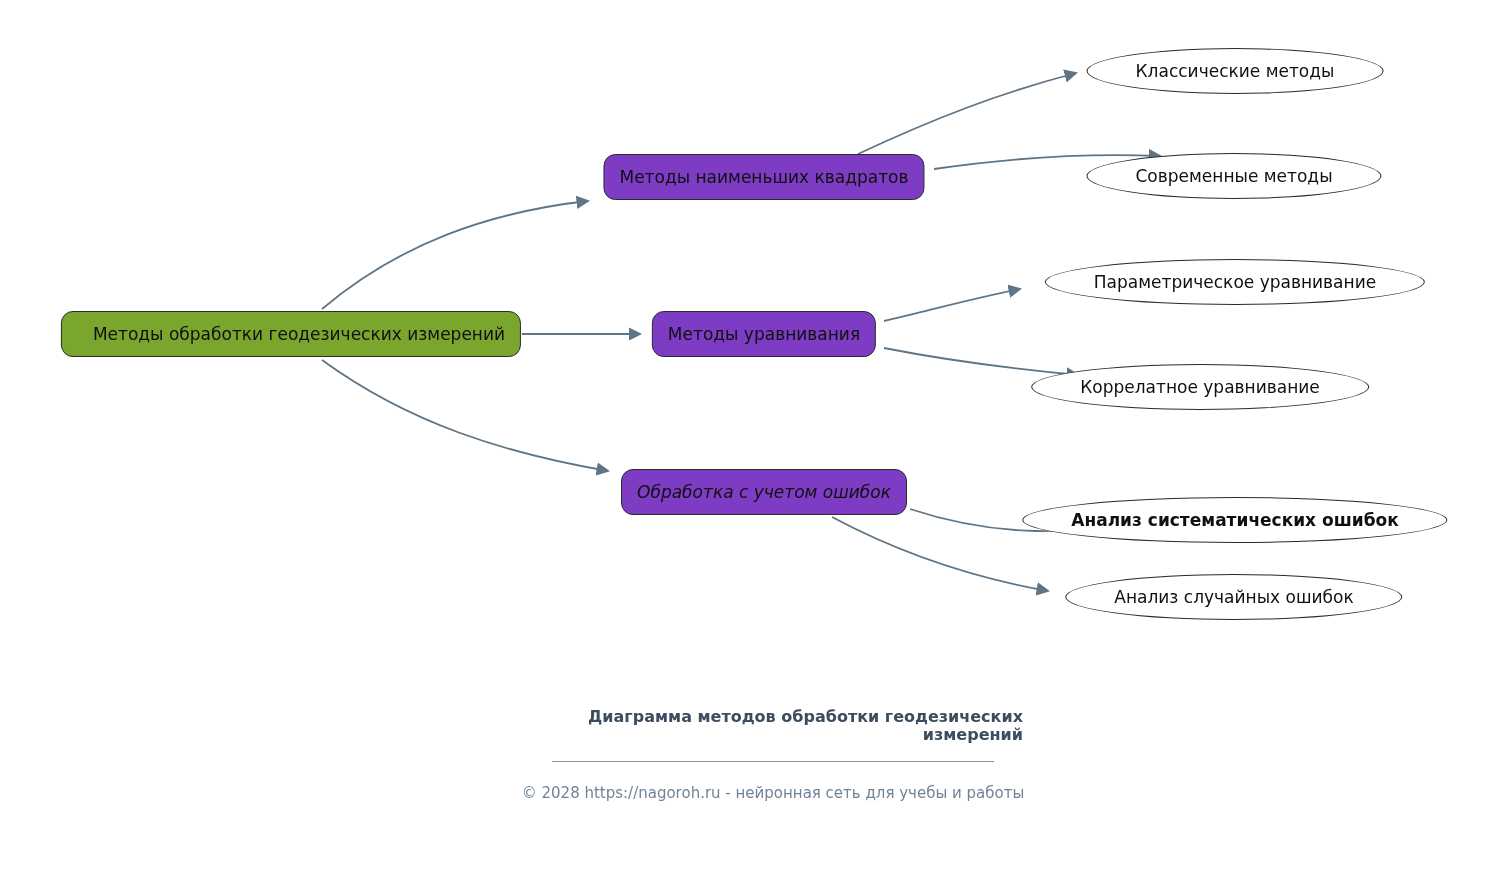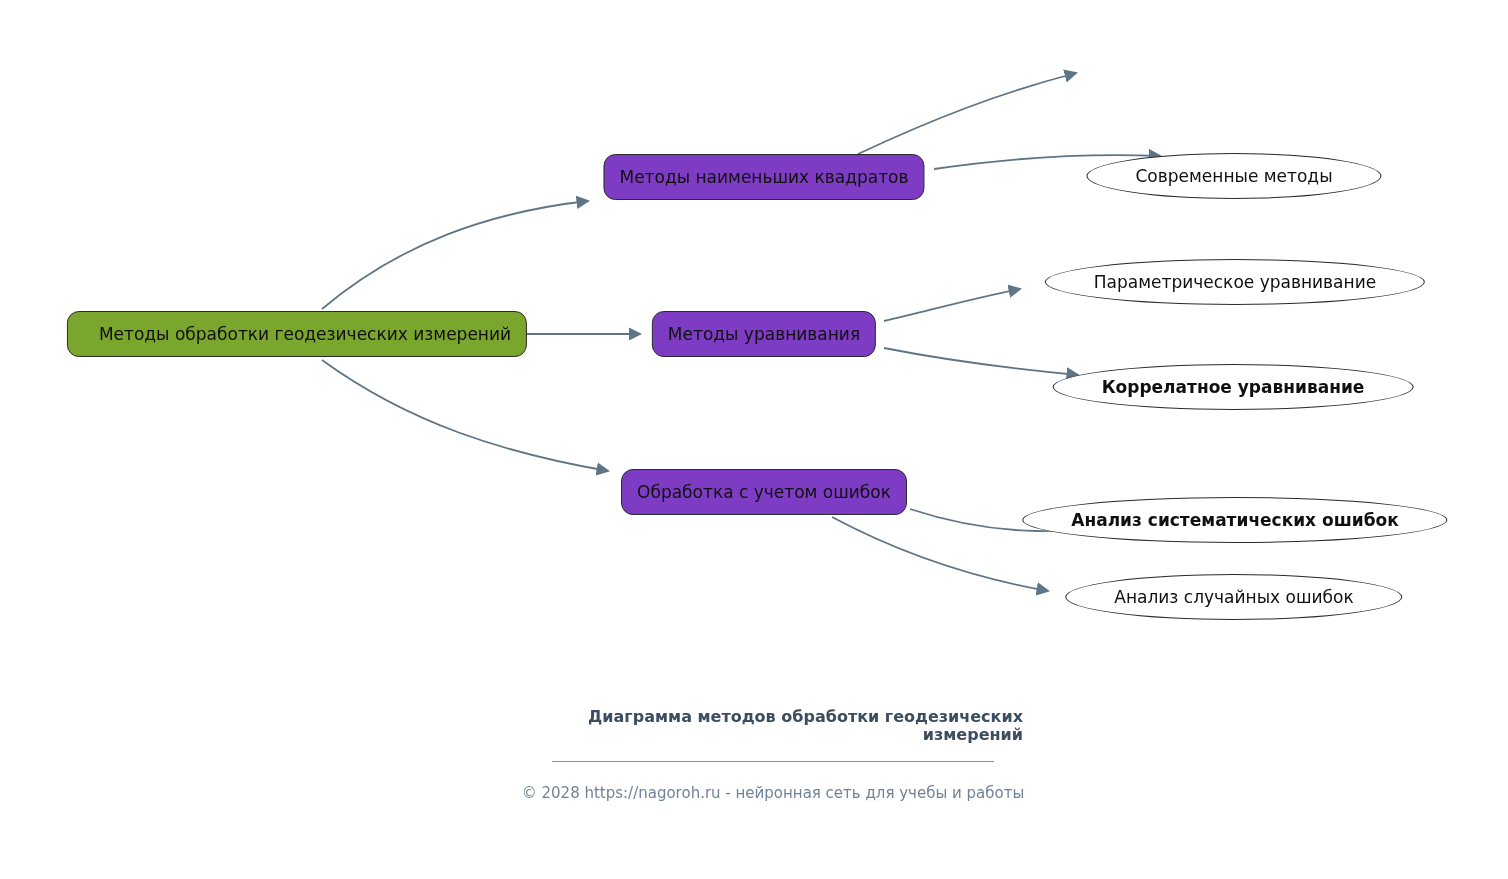--- a/index.html
+++ b/index.html
@@ -94,46 +94,49 @@
     <path class="edge" marker-end="url(#arrowhead)" d="M 522 334 C 560 334, 600 334, 640 334"></path>
     <path class="edge" marker-end="url(#arrowhead)" d="M 322 360 C 410 424, 505 453, 608 471"></path>
     <path class="edge" marker-end="url(#arrowhead)" d="M 858 154 C 935 118, 1000 93, 1076 73"></path>
     <path class="edge" marker-end="url(#arrowhead)" d="M 934 169 C 1010 158, 1090 153, 1160 156"></path>
     <path class="edge" marker-end="url(#arrowhead)" d="M 884 321 C 935 309, 975 298, 1020 289"></path>
     <path class="edge" marker-end="url(#arrowhead)" d="M 884 348 C 950 361, 1015 369, 1078 375"></path>
     <path class="edge" marker-end="url(#arrowhead)" d="M 910 509 C 995 537, 1080 538, 1156 514"></path>
     <path class="edge" marker-end="url(#arrowhead)" d="M 832 517 C 905 556, 975 578, 1048 591"></path>
   </svg>
 
-  <div class="node pill root" style="left:297px; top:334px;padding-left:31px;">
+  <div class="node pill root" style="left:291px; top:334px;padding-left:31px;">
     <span>Методы обработки геодезических измерений</span>
   </div>
 
   <div class="node pill branch" style="left:764px; top:177px;">
     <span>Методы наименьших квадратов</span>
   </div>
 
   <div class="node pill branch" style="left:764px; top:334px;">
     <span>Методы уравнивания</span>
   </div>
 
-  <div class="node pill branch" style="left:764px; top:492px;">
+  <div class="node pill branch" style="left:764px; top:492px;font-style:italic;">
     <span>Обработка с учетом ошибок</span>
   </div>
 
+  <div class="node ellipse" style="left:1235px; top:71px;">
+    <span>Классические методы</span>
+  </div>
 
   <div class="node ellipse" style="left:1234px; top:176px;">
     <span>Современные методы</span>
   </div>
 
   <div class="node ellipse" style="left:1235px; top:282px;text-align:right;">
     <span>Параметрическое уравнивание</span>
   </div>
 
-  <div class="node ellipse" style="left:1233px; top:387px;font-weight:bold;">
+  <div class="node ellipse" style="left:1200px; top:387px;">
     <span>Коррелатное уравнивание</span>
   </div>
 
   <div class="node ellipse" style="left:1235px; top:520px;font-weight:bold;">
     <span>Анализ систематических ошибок</span>
   </div>
 
   <div class="node ellipse" style="left:1234px; top:597px;">
     <span>Анализ случайных ошибок</span>
   </div>

